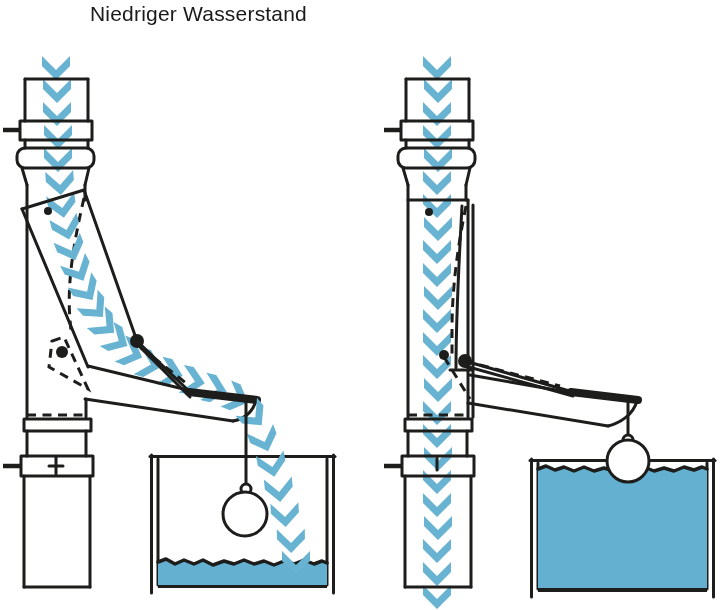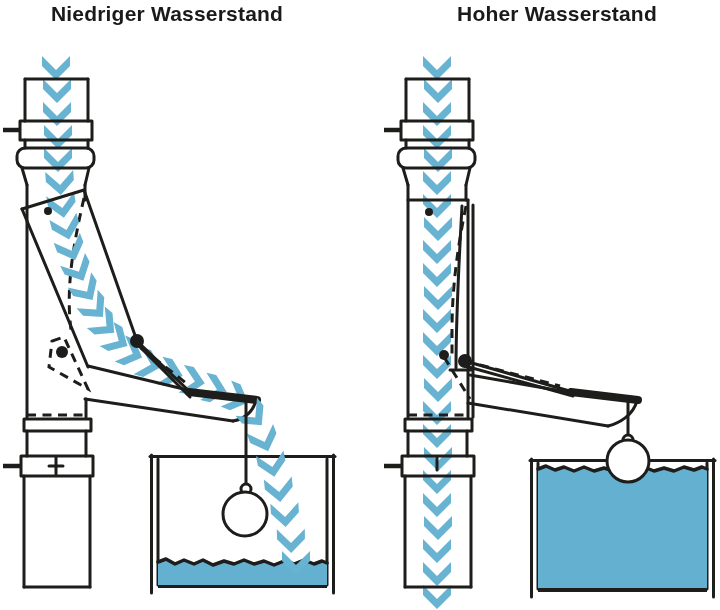--- a/index.html
+++ b/index.html
@@ -1,43 +1,42 @@
 <!DOCTYPE html>
 <html style="--line: #1d1d1b; --water: #63b0d0; --arrow: #68b3d2; --bg: #ffffff; --text: #1a1a1a;"><head>
 <meta charset="utf-8">
 <style>
   :root{
     --line:#1d1d1b; --water:#63b0d0; --arrow:#68b3d2; --bg:#ffffff; --text:#1a1a1a;
   }
   html,body{margin:0;padding:0;background:var(--bg);}
   .canvas{position:relative;width:720px;height:610px;background:var(--bg);overflow:hidden;
           font-family:"Liberation Sans",sans-serif;}
-  .panel-title{position:absolute;top:2px;width:280px;text-align:center;
-               font-size:21px;font-weight:700;color:var(--text);letter-spacing:.2px;}
+  .panel-title{position:absolute;top:2px;width:280px;text-align:right;
+               font-size:21px;font-weight:400;color:var(--text);letter-spacing:.2px;}
   .title-left{left:27px;}
   .title-right{left:417px;}
   svg{position:absolute;left:0;top:0;}
   .ln{fill:none;stroke:var(--line);stroke-width:3;stroke-linecap:round;stroke-linejoin:round;}
   .lnT{fill:none;stroke:var(--line);stroke-width:4.5;stroke-linecap:butt;}
   .lnB{fill:none;stroke:var(--line);stroke-width:8;stroke-linecap:round;}
   .lnB4{fill:none;stroke:var(--line);stroke-width:4;stroke-linecap:butt;}
   .lnW{fill:none;stroke:var(--line);stroke-width:3.5;stroke-linecap:round;stroke-linejoin:round;}
   .dsh{fill:none;stroke:var(--line);stroke-width:3;stroke-dasharray:9 6.5;stroke-linecap:butt;}
   .dot{fill:var(--line);stroke:none;}
   .white{fill:#fff;stroke:var(--line);stroke-width:3;}
   .chev{fill:var(--arrow);stroke:none;}
   .waterFill{fill:var(--water);stroke:none;}
 </style>
 </head>
 <body>
 
 <div class="canvas">
 
   <div class="panel-title title-left">Niedriger Wasserstand</div>
-  <div class="panel-title title-right">Hoher Wasserstand</div>
 
   <svg width="720" height="610" viewBox="0 0 720 610">
     <defs>
 
       <polygon id="chev" class="chev" points="-14,-12 0,2 14,-12 14,-2 0,12 -14,-2"></polygon>
 
       <g id="pipeTop">
         <path class="ln" d="M25,79 H88"></path>
         <path class="ln" d="M25,79 V121 M88,79 V121"></path>
         <rect class="ln" x="20" y="121" width="72" height="19"></rect>

